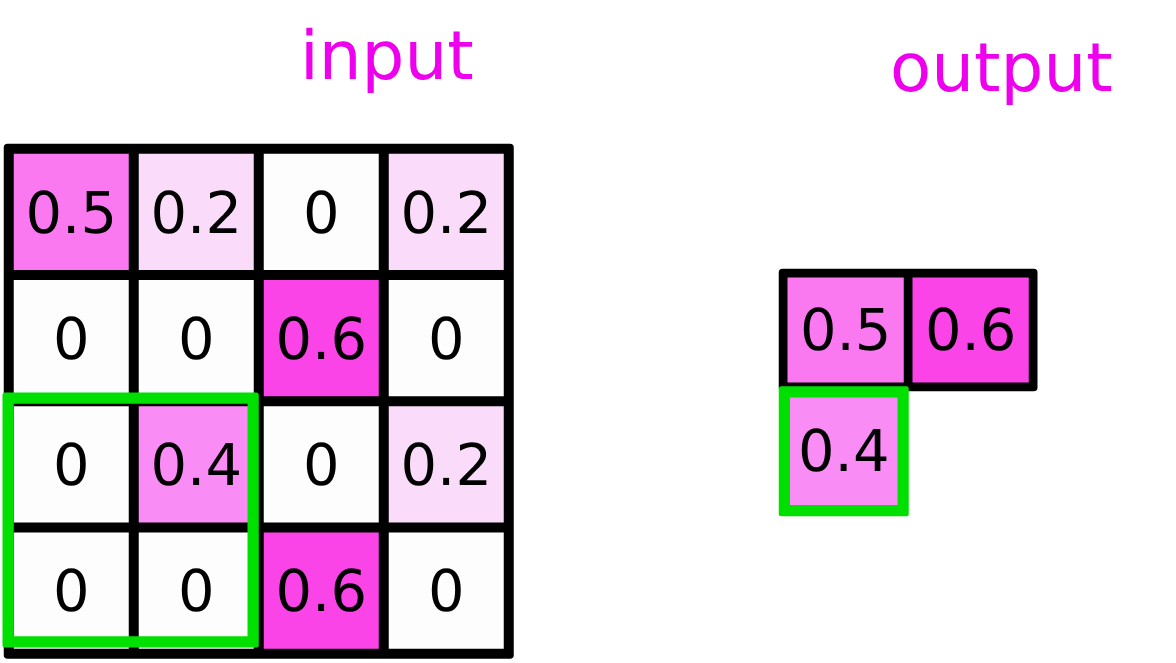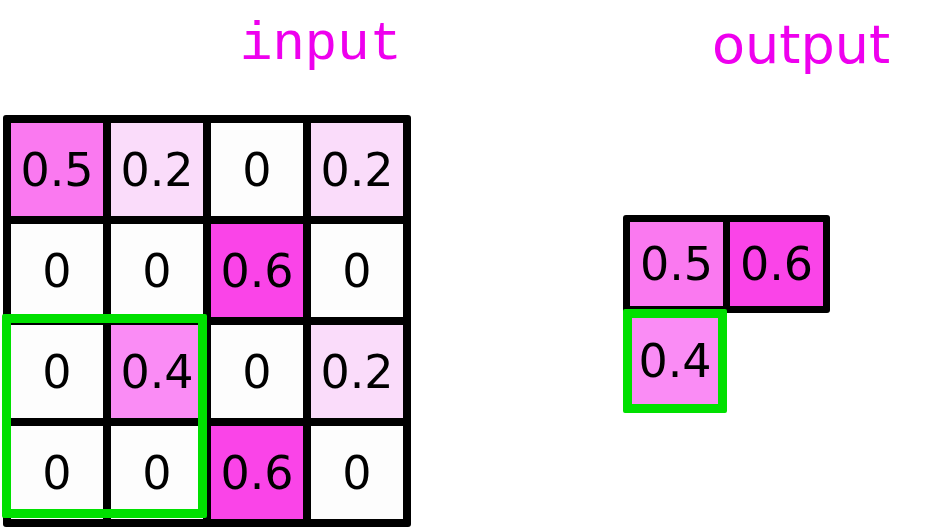--- a/index.html
+++ b/index.html
@@ -18,22 +18,22 @@
   
   .panel-title {
     position: absolute;
     font-size: 54px;
     line-height: 1;
     color: #ee00ee;
     font-family: "DejaVu Sans", sans-serif;
     white-space: nowrap;
     letter-spacing: 0px;
   }
-  #title-input  { left: 240px; top: 18px; font-family: Liberation Mono, monospace; }
-  #title-output { left: 712px; top: 18px; }
+  #title-input  { left: 240px; top: 18px; }
+  #title-output { left: 712px; top: 28px; }
 
   
   #input-grid {
     position: absolute;
     left: 3px;
     top: 115px;
     width: 408px;
     height: 412px;
     background: #000000;
     border-radius: 3px;

